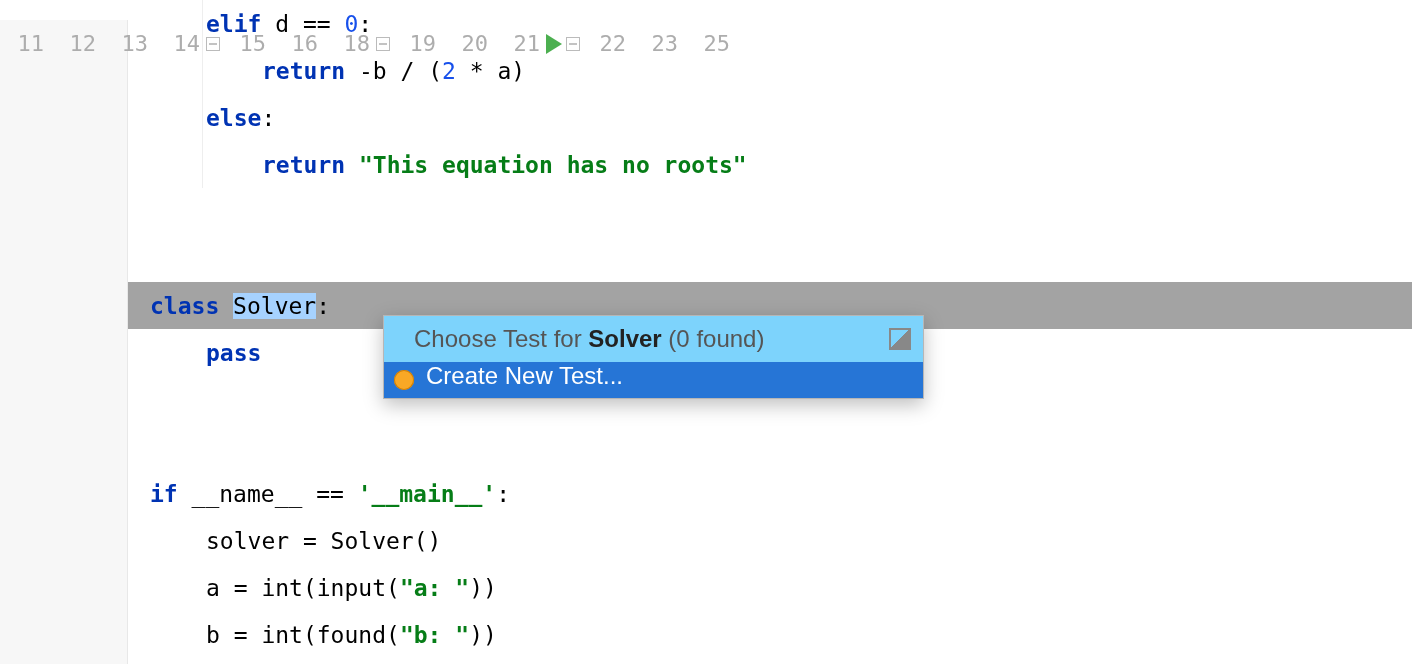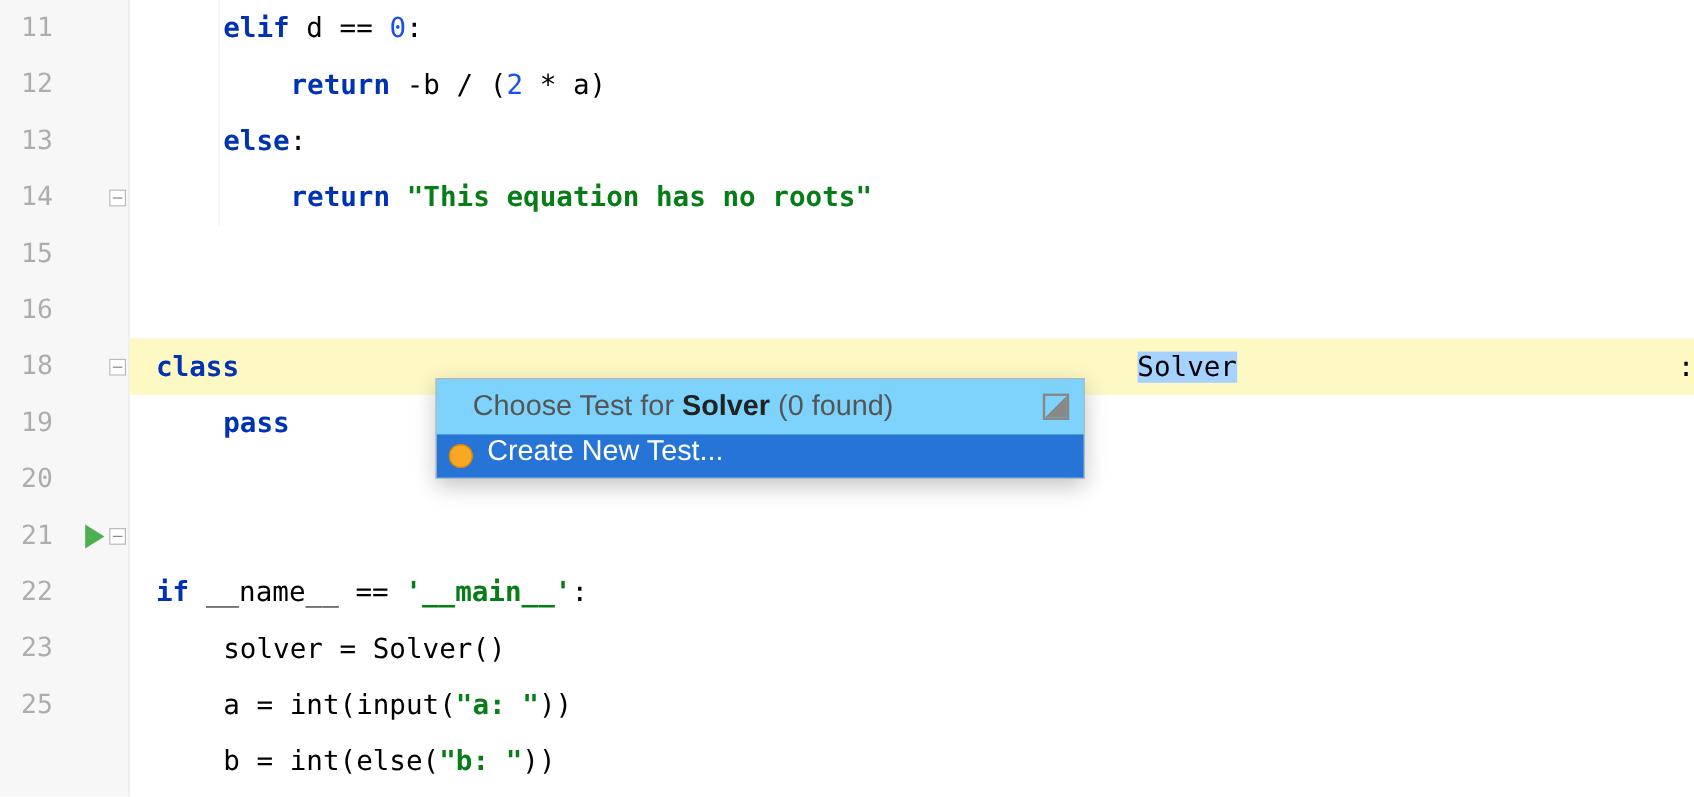--- a/index.html
+++ b/index.html
@@ -12,25 +12,26 @@
     width: 1412px;
     height: 664px;
     overflow: hidden;
     position: relative;
   }
   .editor {
     display: flex;
     height: 100%;
   }
   .gutter {
-    width: 108px;
+    width: 128px;
     background: #f7f7f7;
     border-right: 1px solid #e8e8e8;
     display: flex;
-    flex-direction: column;
+    flex-direction: row;
+    margin-top: 20px;
   }
   .gutter-row {
     height: 47px;
     display: flex;
     align-items: center;
     position: relative;
   }
   .lineno {
     width: 50px;
     text-align: right;
@@ -53,22 +54,21 @@
   }
   .code-row {
     height: 47px;
     display: flex;
     align-items: center;
     white-space: pre;
     padding-left: 22px;
     position: relative;
   }
   .highlight-row {
-    background: #fef9c3;
-    justify-content: space-between;
+    background: #a3a3a3;
   }
   .kw { color: #0033b3; font-weight: bold; }
   .num { color: #1750eb; }
   .ident { color: #000000; }
   .str { color: #067d17; font-weight: bold;}
   .selection {
     background: #a6d2ff;
     padding: 0px 0;
     border-radius:0;
   }
@@ -237,21 +237,21 @@
     <div class="code-row"></div>
 
     <div class="code-row"></div>
 
     <div class="code-row"><span class="kw">if</span><span> </span><span class="ident">__name__</span><span class="ident"> == </span><span class="str">'__main__'</span><span class="ident">:</span></div>
 
     <div class="code-row"><span style="width:56px"></span><span class="ident">solver = Solver()</span></div>
 
     <div class="code-row"><span style="width:56px"></span><span class="ident">a = int(input(</span><span class="str">"a: "</span><span class="ident">))</span></div>
 
-    <div class="code-row"><span style="width:56px"></span><span class="ident">b = int(else(</span><span class="str">"b: "</span><span class="ident">))</span></div>
+    <div class="code-row"><span style="width:56px"></span><span class="ident">b = int(found(</span><span class="str">"b: "</span><span class="ident">))</span></div>
 
     <div class="code-row"><span style="width:56px"></span></div>
 
     <div class="popup">
       <div class="popup-header">
         <span>Choose Test for </span><b>Solver</b><span> (0 found)</span>
         <span class="popup-header-icon"></span>
       </div>
       <div class="popup-item">
         <span class="bulb"></span>

